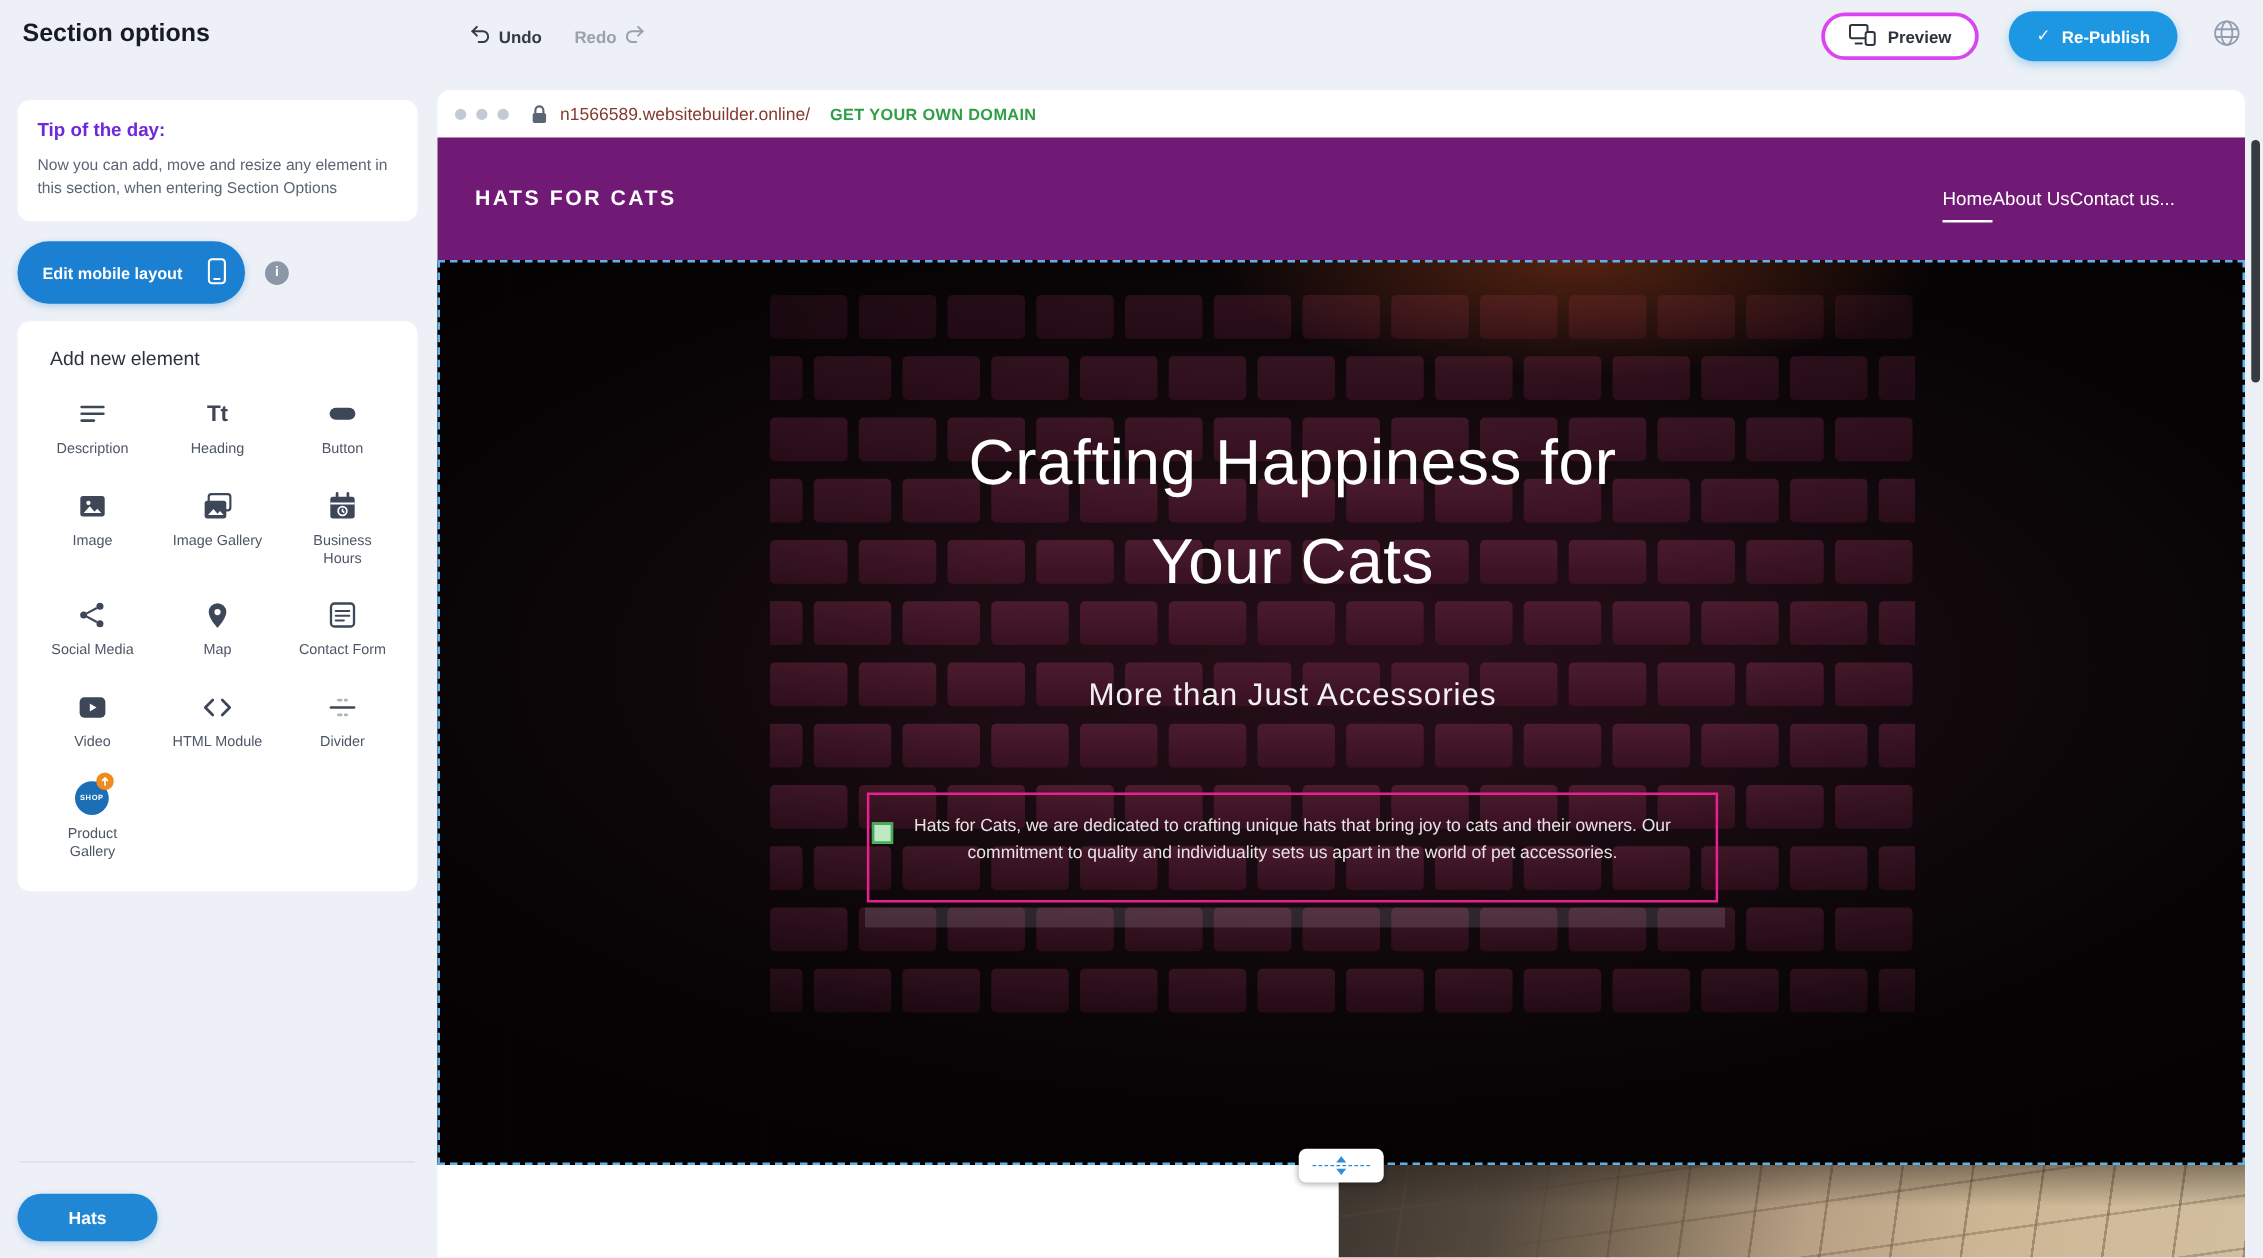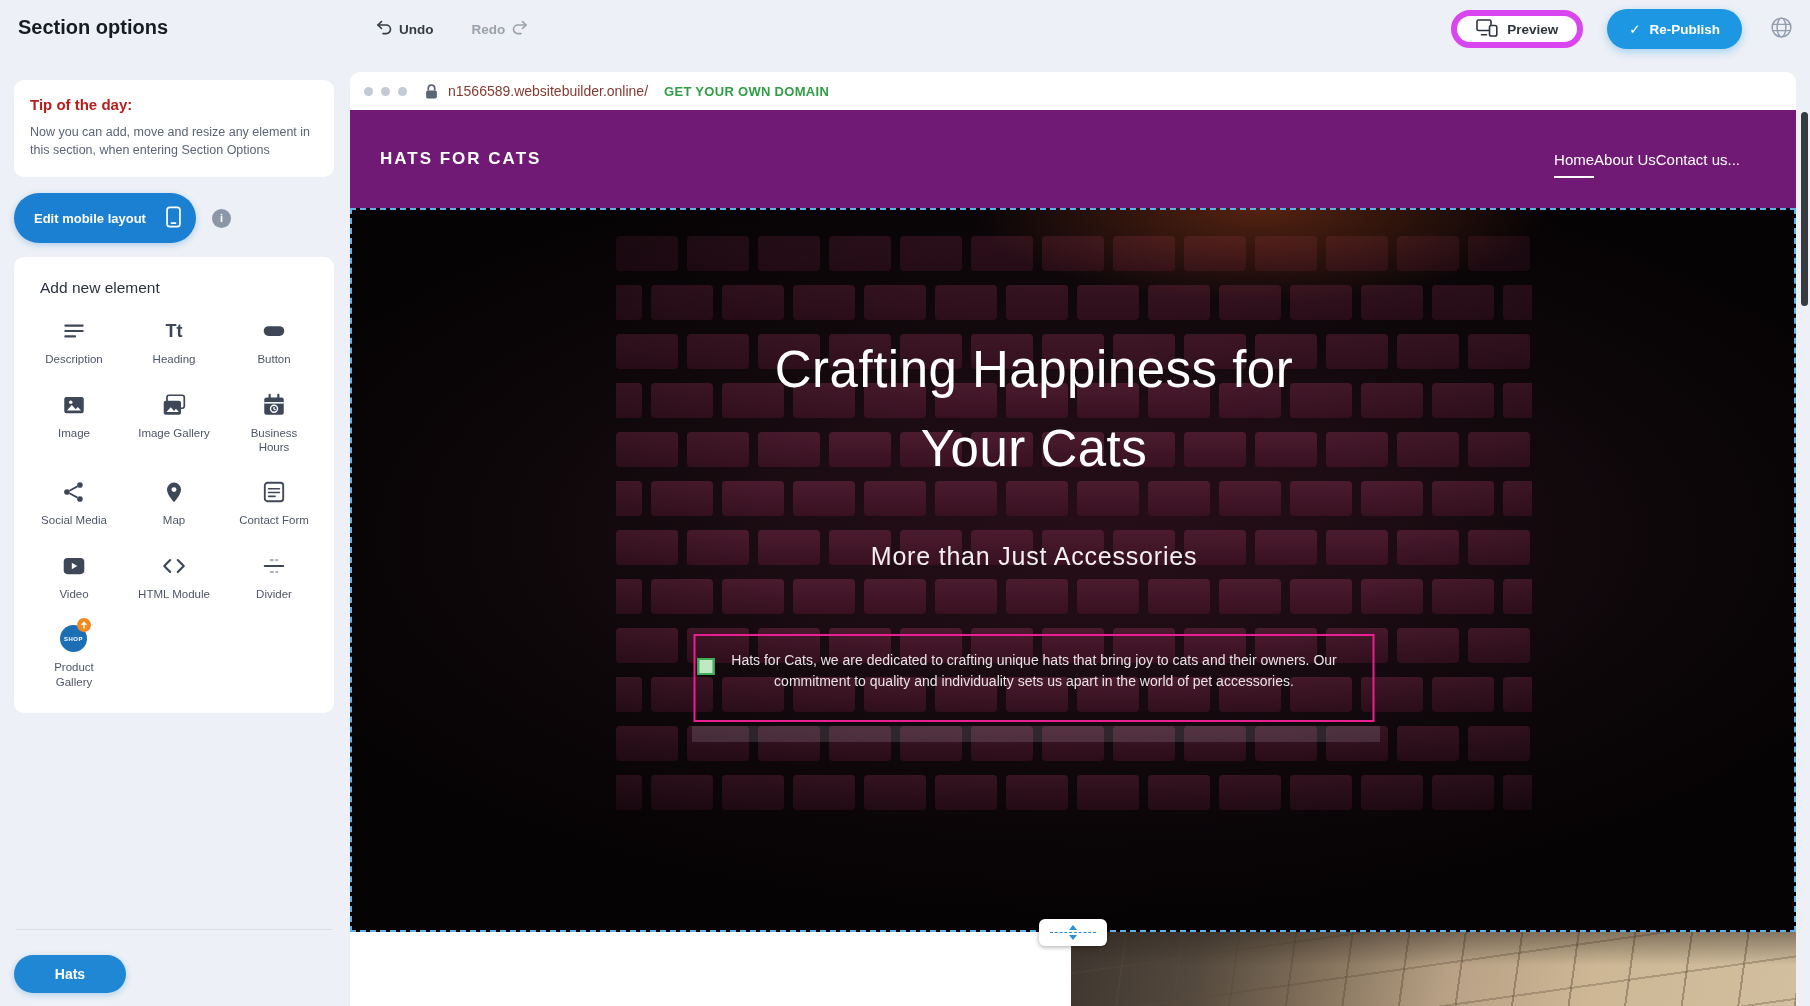--- a/index.html
+++ b/index.html
@@ -2,35 +2,35 @@
 <html><head>
 <meta charset="utf-8">
 <style>
   * { margin:0; padding:0; box-sizing:border-box; }
   html,body { width:1810px; height:1006px; overflow:hidden; }
   body { font-family:"Liberation Sans","DejaVu Sans",sans-serif; background:#edf0f6; position:relative; }
 
   
   .topbar { position:absolute; top:0; left:0; right:0; height:58px; background:#edf0f6; z-index:20; }
   .topbar-title { position:absolute; left:18px; top:16px; font-size:20px; font-weight:700; color:#171b22; }
-  .history { position:absolute; left:376px; top:0; bottom:0; display:flex; align-items:center; gap:38px; }
+  .history { position:absolute; left:376px; top:0; bottom:0; display:flex; align-items:center; gap:26px; }
   .hist-btn { display:flex; align-items:center; gap:7px; font-size:13.5px; font-weight:600; color:#343b45; cursor:pointer; }
   .hist-btn.disabled { color:#9aa2ac; }
   .topbar-right { position:absolute; right:14px; top:0; bottom:0; display:flex; align-items:center; gap:24px; }
-  .btn-preview { display:flex; align-items:center; gap:9px; height:38px; padding:0 19px; background:#fff; border:6px solid #d946ef; border-radius:19px; font-size:13.5px; font-weight:600; color:#2e343d; cursor:pointer; }
+  .btn-preview { display:flex; align-items:center; gap:9px; height:38px; padding:0 19px; background:#fff; border:3px solid #d946ef; border-radius:19px; font-size:13.5px; font-weight:600; color:#2e343d; cursor:pointer; }
   .btn-republish { display:flex; align-items:center; gap:9px; height:40px; padding:0 22px; background:#1e97e2; border-radius:20px; font-size:13.5px; font-weight:700; color:#fff; cursor:pointer; box-shadow:0 3px 8px rgba(30,151,226,.35); }
   .globe-btn { width:30px; height:30px; display:flex; align-items:center; justify-content:center; cursor:pointer; }
 
   
   .sidebar { position:absolute; top:58px; left:0; bottom:0; width:348px; background:#edf0f6; z-index:15; }
   .tabs { display:flex; margin:28px 14px 0; }
   .tab { flex:1; text-align:center; padding:9px 0; font-size:13px; color:#4c5563; border-radius:18px; cursor:pointer; }
   .tab.active { background:#fff; box-shadow:0 1px 5px rgba(27,38,59,.14); font-weight:700; color:#1d2330; }
   .tip-card { margin:22px 14px 0; background:#fff; border-radius:10px; padding:16px 16px 18px; }
-  .tip-title { font-size:15px; font-weight:700; color:#b91c1c; }
+  .tip-title { font-size:15px; font-weight:700; color:#6d28d9; }
   .tip-body { margin-top:10px; font-size:12.5px; line-height:1.45; color:#5b6575; }
   .edit-row { margin:16px 14px 0; display:flex; align-items:center; gap:16px; }
   .btn-edit-mobile { width:182px; height:50px; border-radius:25px; background:#1b7fd2; color:#fff; font-size:13px; font-weight:700; display:flex; align-items:center; justify-content:space-between; padding:0 15px 0 20px; cursor:pointer; box-shadow:0 2px 6px rgba(27,127,210,.3); }
   .info-dot { width:19px; height:19px; border-radius:50%; background:#8b96a7; color:#fff; font-size:11px; font-weight:700; display:flex; align-items:center; justify-content:center; cursor:pointer; }
   .add-card { margin:14px 14px 0; background:#fff; border-radius:10px; padding:22px 10px 24px; }
   .add-title { margin-left:16px; font-size:15.5px; color:#2b313d; }
   .el-grid { margin-top:20px; display:grid; grid-template-columns:repeat(3,1fr); row-gap:24px; }
   .el-item { display:flex; flex-direction:column; align-items:center; cursor:pointer; }
   .el-icon { height:28px; display:flex; align-items:center; justify-content:center; }
   .el-label { margin-top:7px; font-size:11.5px; color:#4d5666; text-align:center; line-height:1.25; max-width:72px; }

